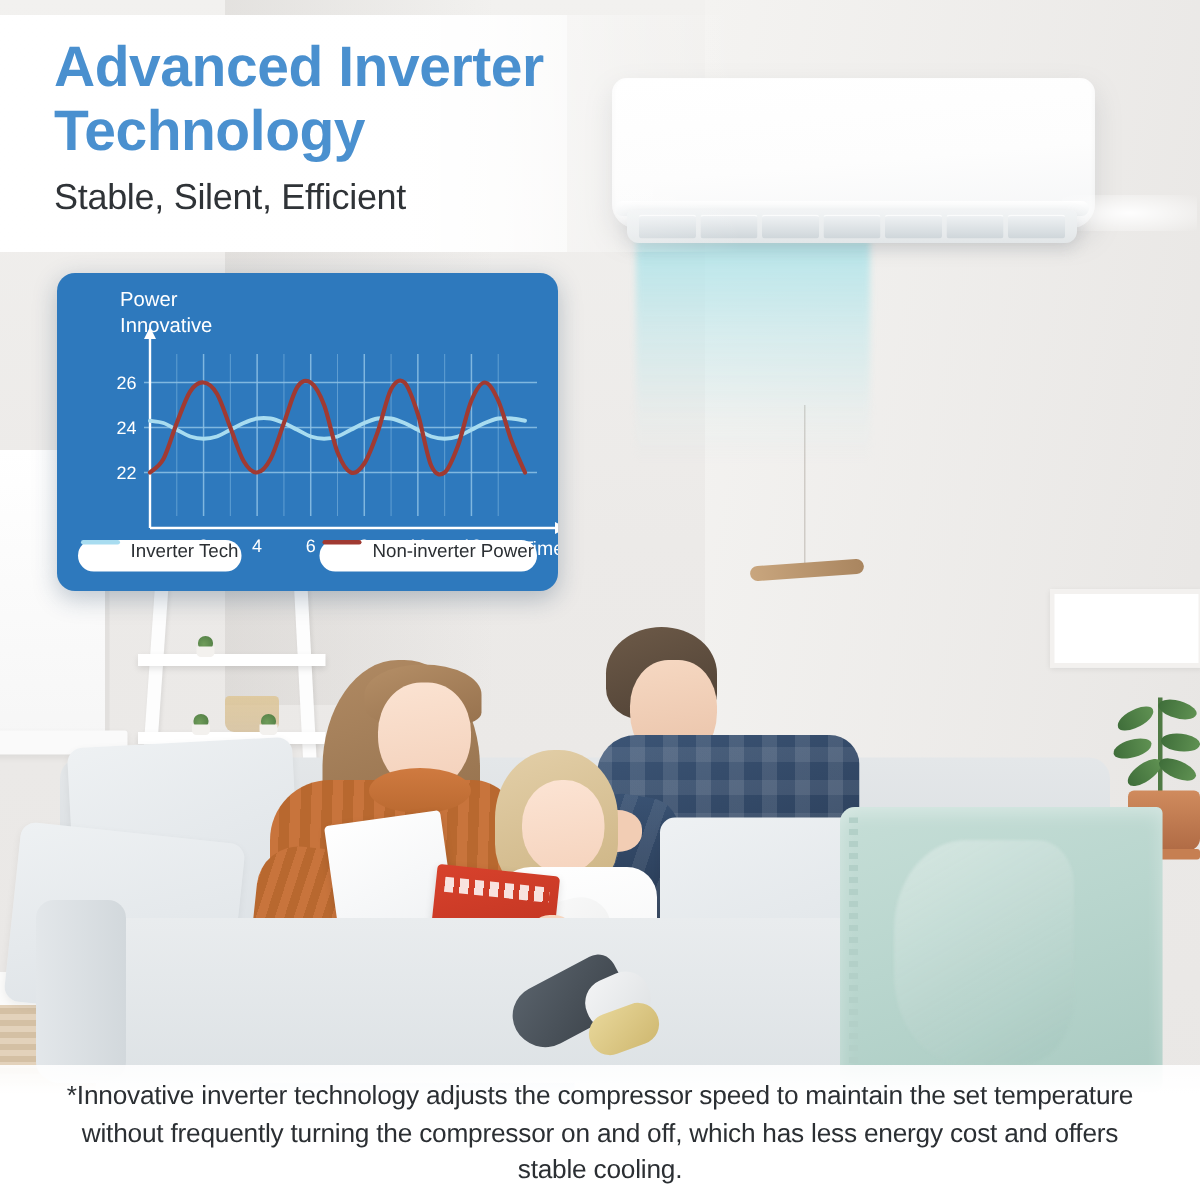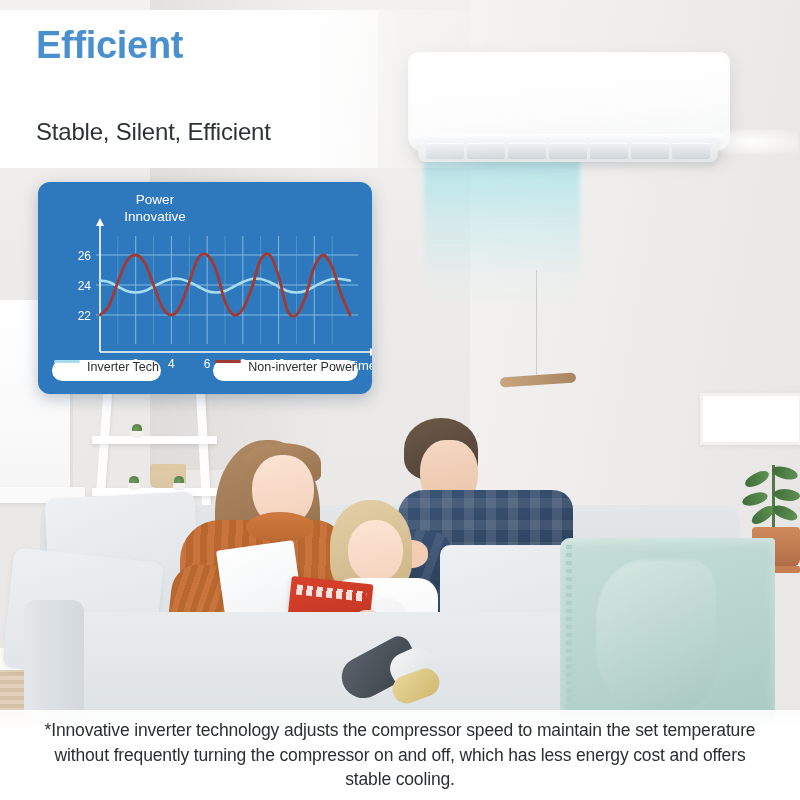--- a/index.html
+++ b/index.html
@@ -188,21 +188,21 @@
   .banner-wide{position:absolute;left:0;top:10px;width:800px;height:158px;
      background:linear-gradient(90deg,rgba(255,255,255,.95) 0%,rgba(255,255,255,.88) 34%,rgba(255,255,255,.22) 52%,rgba(255,255,255,0) 62%);}
   .h1{position:absolute;left:36px;top:24px;width:420px;
      font-size:38px;font-weight:bold;line-height:1.12;letter-spacing:-.3px;}
   .sub{position:absolute;left:36px;top:118px;font-size:24px;color:#2f3337;letter-spacing:-.2px;}
 
   
   .panel{position:absolute;left:38px;top:182px;width:334px;height:212px;
      border-radius:12px;box-shadow:0 5px 16px rgba(30,60,95,.28);overflow:hidden;}
   .panel-title{position:absolute;left:42px;top:10px;width:150px;
-     color:#fff;font-size:13.5px;line-height:1.25;text-align:center;}
+     color:#fff;font-size:13.5px;line-height:1.25;}
   .chart-svg{position:absolute;left:0;top:0;}
   .legend{position:absolute;left:14px;top:178px;width:306px;
      display:flex;justify-content:space-between;}
   .lg{background:#fff;border-radius:11px;height:21px;display:flex;align-items:flex-start;
      gap:7px;padding:0 2px;box-sizing:border-box;}
   .lg span.ln{display:block;width:26px;height:3px;border-radius:2px;}
   .lg span.tx{font-size:12.5px;color:#2b2f33;white-space:nowrap;}
 
   
   .caption{position:absolute;left:0;top:710px;width:800px;height:90px;
@@ -322,21 +322,22 @@
   <div class="throw"></div>
   <div class="throw-fold"></div>
   <div class="throw-fringe"></div>
   <div class="shoe"></div>
   <div class="shoe-sole"></div>
   <div class="shoe2"></div>
 
   <div class="banner-wide"></div>
   <div class="banner"></div>
   <div class="h1" style="color: rgb(74, 144, 207);">
-    <div>Efficient</div>
+    <div>Advanced Inverter</div>
+    <div>Technology</div>
   </div>
   <div class="sub" style="color: rgb(47, 51, 55);">Stable, Silent, Efficient</div>
 
   <div class="panel" style="background: rgb(46, 121, 189);">
     <svg class="chart-svg" id="chart" width="334" height="212">
         <line x1="79.85714285714286" y1="54" x2="79.85714285714286" y2="162" stroke="#8FC2E6" stroke-width="0.7" opacity="0.5"></line>
         <line x1="97.71428571428572" y1="54" x2="97.71428571428572" y2="162" stroke="#8FC2E6" stroke-width="1" opacity="0.85"></line>
         <line x1="115.57142857142857" y1="54" x2="115.57142857142857" y2="162" stroke="#8FC2E6" stroke-width="0.7" opacity="0.5"></line>
         <line x1="133.42857142857144" y1="54" x2="133.42857142857144" y2="162" stroke="#8FC2E6" stroke-width="1" opacity="0.85"></line>
         <line x1="151.28571428571428" y1="54" x2="151.28571428571428" y2="162" stroke="#8FC2E6" stroke-width="0.7" opacity="0.5"></line>

